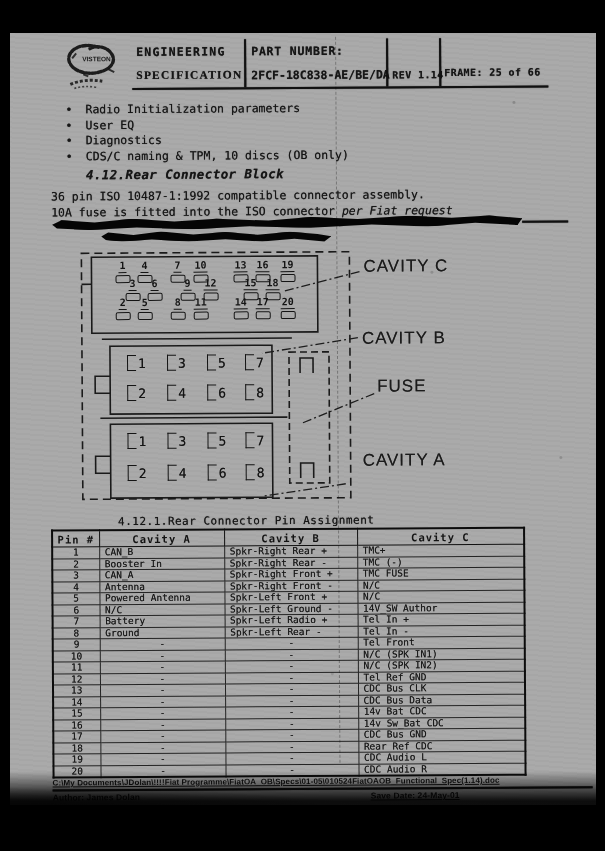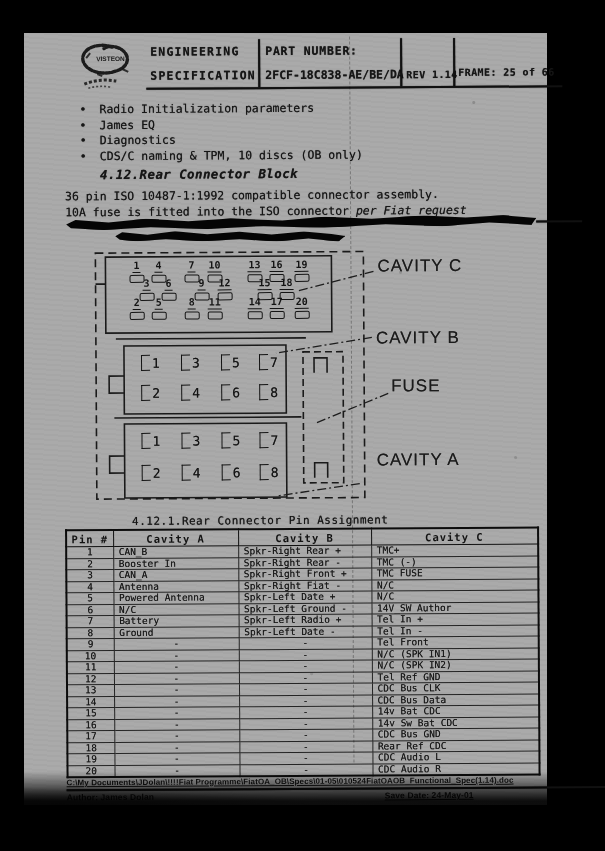--- a/index.html
+++ b/index.html
@@ -2,21 +2,21 @@
 <html><head>
 <meta charset="utf-8">
 <style>
   html,body{margin:0;padding:0;}
   body{
     width:605px;height:851px;position:relative;overflow:hidden;
     background:#000;
     font-family:"DejaVu Sans Mono", monospace;
   }
   #paper{
-    position:absolute;left:24px;top:33px;width:523px;height:772px;
+    position:absolute;left:10px;top:33px;width:586px;height:772px;
     background:#a9a9a9;
     background-image:
       radial-gradient(circle at 86% 9%, rgba(0,0,0,.18) 0 1px, transparent 2px),
       radial-gradient(circle at 72% 31%, rgba(0,0,0,.15) 0 1px, transparent 2px),
       radial-gradient(circle at 94% 55%, rgba(0,0,0,.15) 0 1px, transparent 2px),
       radial-gradient(circle at 55% 83%, rgba(0,0,0,.12) 0 1px, transparent 2px),
       repeating-linear-gradient(4deg, rgba(0,0,0,.018) 0 2px, rgba(255,255,255,.015) 2px 5px);
   }
   #content{position:absolute;inset:0;transform:rotate(-0.35deg);transform-origin:50% 42%;}
   .abs{position:absolute;}
@@ -80,33 +80,33 @@
 
     <svg class="abs" style="left:50px;top:4px;" width="74" height="56" viewBox="0 0 74 56">
       <path d="M40,9 C22,3 8,13 11,23 C14,33 30,38 44,33 C56,29 59,19 50,12 C45,8 36,7 31,11" fill="none" stroke="#101010" stroke-width="3.4" stroke-dasharray="4 2" stroke-linecap="round" opacity=".92"></path>
       <path d="M14,20 l4,-5 M50,31 l6,3 M25,36 l5,2" stroke="#101010" stroke-width="2" opacity=".8"></path>
       <text x="24" y="23" font-family="Liberation Sans, sans-serif" font-size="6.5" font-weight="bold" fill="#1a1a1a">VISTEON</text>
       <path d="M12,46 q14,-6 32,-3" fill="none" stroke="#141414" stroke-width="3" stroke-dasharray="3 2" opacity=".85"></path>
       <path d="M16,50 q10,-3 22,-1" fill="none" stroke="#141414" stroke-width="1.6" stroke-dasharray="2 2" opacity=".7"></path>
     </svg>
 
     <div class="abs ink mono hd-text" style="left:128px;top:11px;">ENGINEERING</div>
-    <div class="abs ink mono hd-text" style="left:128px;top:35px;">SPECIFICATION</div>
+    <div class="abs ink mono hd-text" style="left:128px;top:35px;font-family:Liberation Serif, serif;">SPECIFICATION</div>
     <div class="abs vline" style="left:236px;top:6px;height:48px;"></div>
     <div class="abs ink mono hd-text" style="left:243px;top:11px;letter-spacing:.8px;">PART NUMBER:</div>
     <div class="abs ink mono hd-text" style="left:243px;top:35px;letter-spacing:0;">2FCF-18C838-AE/BE/DA</div>
     <div class="abs vline" style="left:378px;top:6px;height:48px;"></div>
     <div class="abs ink mono hd-small" style="left:384px;top:37px;">REV 1.14</div>
     <div class="abs vline" style="left:431px;top:6px;height:48px;"></div>
     <div class="abs ink mono hd-small" style="left:436px;top:35px;">FRAME: 25 of 66</div>
     <div class="abs hline" style="left:124px;top:54px;width:416px;height:2px;"></div>
 
     <ul id="bullet-list" class="abs ink mono" style="left:57px;top:68px;">
         <li><span class="dot">•</span><span>Radio Initialization parameters</span></li>
-        <li><span class="dot">•</span><span>James EQ</span></li>
+        <li><span class="dot">•</span><span>User EQ</span></li>
         <li><span class="dot">•</span><span>Diagnostics</span></li>
         <li><span class="dot">•</span><span>CDS/C naming &amp; TPM, 10 discs (OB only)</span></li>
       </ul>
 
     <div class="abs ink mono heading" style="left:77px;top:133px;">4.12.Rear Connector Block</div>
     <div class="abs ink mono para" style="left:42px;top:155px;">
       <span>36 pin ISO 10487-1:1992 compatible connector assembly.</span><br>
       <span>10A fuse is fitted into the ISO connector </span><i>per Fiat request</i>
     </div>
 
@@ -320,45 +320,45 @@
           </tr>
           <tr>
             <td class="ctr">3</td>
             <td>CAN_A</td>
             <td>Spkr-Right Front +</td>
             <td>TMC FUSE</td>
           </tr>
           <tr>
             <td class="ctr">4</td>
             <td>Antenna</td>
-            <td>Spkr-Right Fiat -</td>
+            <td>Spkr-Right Front -</td>
             <td>N/C</td>
           </tr>
           <tr>
             <td class="ctr">5</td>
             <td>Powered Antenna</td>
-            <td>Spkr-Left Date +</td>
+            <td>Spkr-Left Front +</td>
             <td>N/C</td>
           </tr>
           <tr>
             <td class="ctr">6</td>
             <td>N/C</td>
             <td>Spkr-Left Ground -</td>
             <td>14V_SW Author</td>
           </tr>
           <tr>
             <td class="ctr">7</td>
             <td>Battery</td>
             <td>Spkr-Left Radio +</td>
             <td>Tel In +</td>
           </tr>
           <tr>
             <td class="ctr">8</td>
             <td>Ground</td>
-            <td>Spkr-Left Date -</td>
+            <td>Spkr-Left Rear -</td>
             <td>Tel In -</td>
           </tr>
           <tr>
             <td class="ctr">9</td>
             <td class="ctr">-</td>
             <td class="ctr">-</td>
             <td>Tel Front</td>
           </tr>
           <tr>
             <td class="ctr">10</td>

